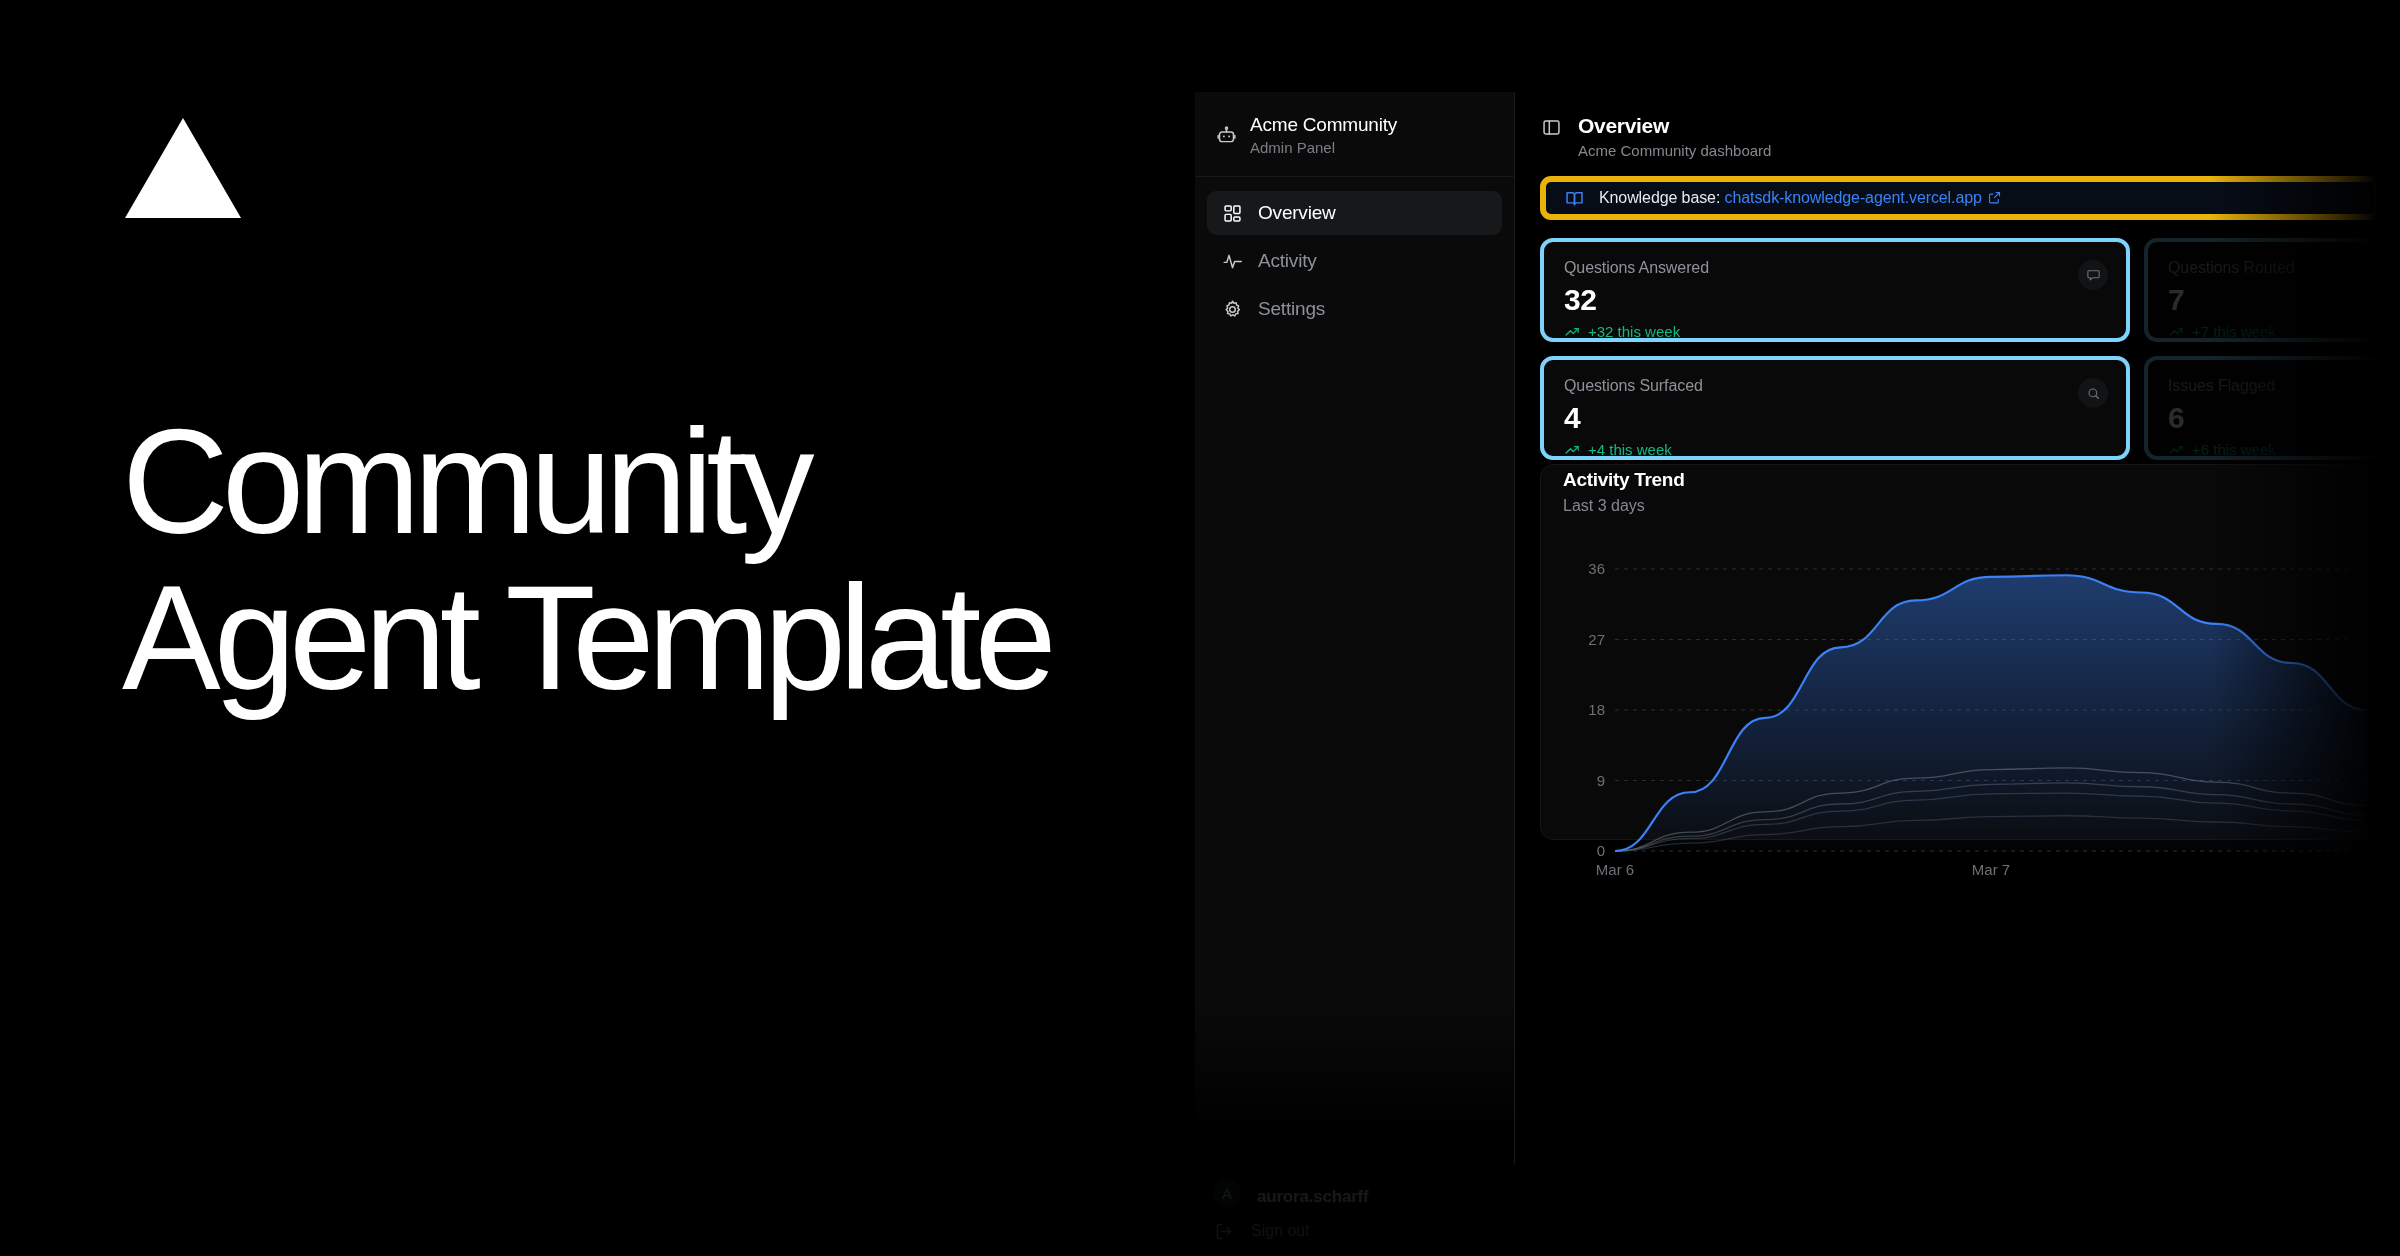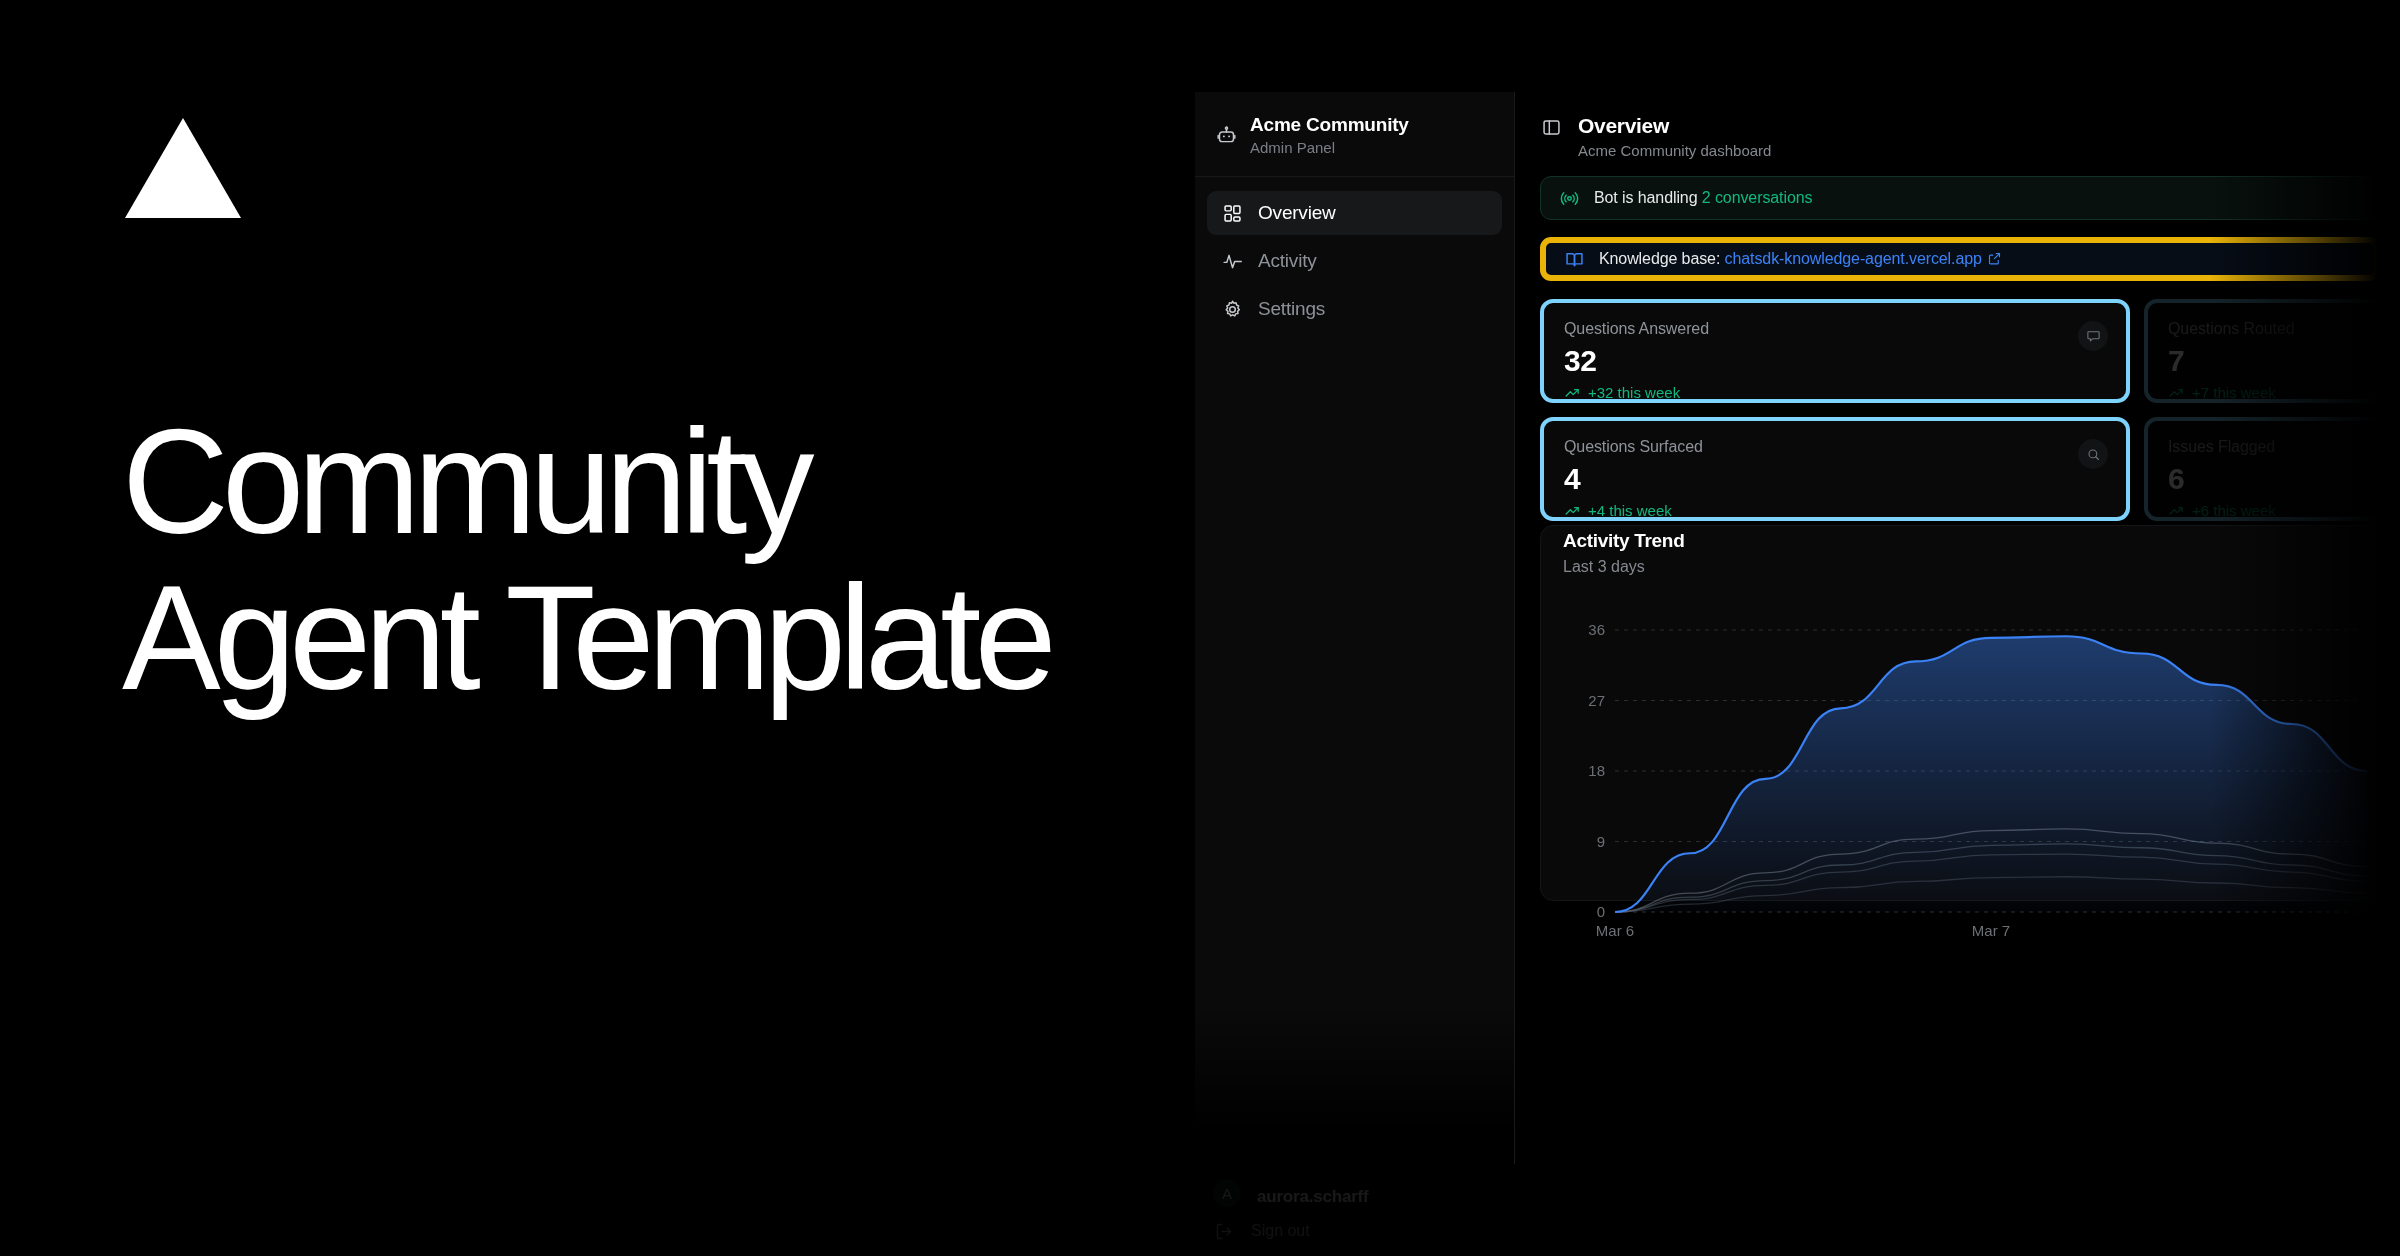--- a/index.html
+++ b/index.html
@@ -23,21 +23,21 @@
 
   
   #sidebar { position:absolute; left:0; top:0; width:320px; height:1072px;
      background:#0a0a0b; border-right:1px solid #181a1c;
      display:flex; flex-direction:column; }
   #sidebar::after { content:""; position:absolute; left:0; right:0; bottom:0;
      height:160px; background:linear-gradient(to bottom, rgba(10,10,11,0), #000 78%);
      pointer-events:none; }
   #sb-head { display:flex; align-items:center; gap:13px; padding:22px 20px 20px 20px;
      border-bottom:1px solid #161819; }
-  #sb-head .tx .t1 { font-size:19px; font-weight:700; color:#fff; letter-spacing:-0.2px;}
+  #sb-head .tx .t1 { font-size:19px; font-weight:400; color:#fff; letter-spacing:-0.2px;}
   #sb-head .tx .t2 { font-size:15px; color:#7b7f85; margin-top:3px; }
   #sb-nav { padding:14px 12px 0 12px; display:flex; flex-direction:column; gap:4px; }
   .nav-item { display:flex; align-items:center; gap:15px; height:44px;
      padding:0 14px; border-radius:9px; font-size:19px; color:#8d9198;
      letter-spacing:-0.2px; cursor:pointer; }
   .nav-item.active { background:#16181a; color:#fff; font-weight:400; }
   .nav-item.active .ico svg { stroke:#fff; }
   .ico { width:22px; height:22px; display:flex; align-items:center; justify-content:center; flex:none;}
   .ico svg { width:21px; height:21px; fill:none; stroke:#c6c9cd; stroke-width:1.7;
      stroke-linecap:round; stroke-linejoin:round; }
@@ -189,30 +189,20 @@
             <rect x="3.5" y="4.5" width="17" height="15" rx="2"></rect>
             <path d="M9.5 4.5v15"></path>
           </svg>
       </span>
       <div>
         <div class="t1">Overview</div>
         <div class="t2">Acme Community dashboard</div>
       </div>
     </div>
 
-    <div class="banner" id="banner-bot">
-      <span class="ico">
-        <svg viewBox="0 0 24 24">
-            <circle cx="12" cy="12" r="2"></circle>
-            <path d="M8.2 8.2a5.4 5.4 0 0 0 0 7.6M15.8 8.2a5.4 5.4 0 0 1 0 7.6"></path>
-            <path d="M5.4 5.4a9.4 9.4 0 0 0 0 13.2M18.6 5.4a9.4 9.4 0 0 1 0 13.2"></path>
-          </svg>
-      </span>
-      <span><span>Bot is handling </span><span class="hl">2 conversations</span></span>
-    </div>
 
     <div class="banner" id="banner-kb">
       <span class="ico">
         <svg viewBox="0 0 24 24">
             <path d="M3.5 5.5h6A2.5 2.5 0 0 1 12 8v11a2 2 0 0 0-2-2H3.5z"></path>
             <path d="M20.5 5.5h-6A2.5 2.5 0 0 0 12 8v11a2 2 0 0 1 2-2h6.5z"></path>
           </svg>
       </span>
       <span><span>Knowledge base: </span><span class="lk">chatsdk-knowledge-agent.vercel.app</span><span class="ext"><svg viewBox="0 0 24 24">
               <path d="M14 4h6v6"></path>

